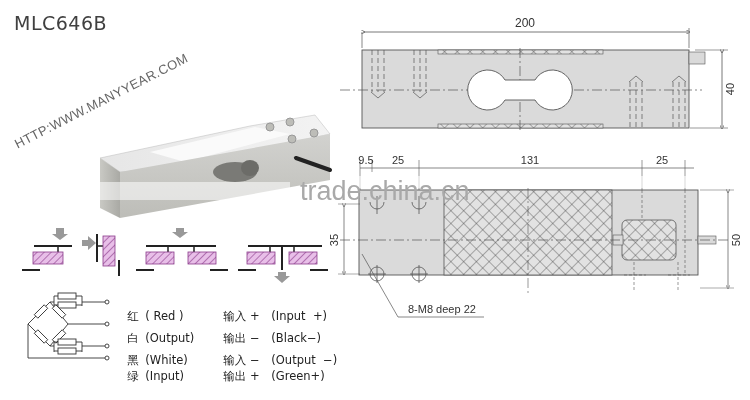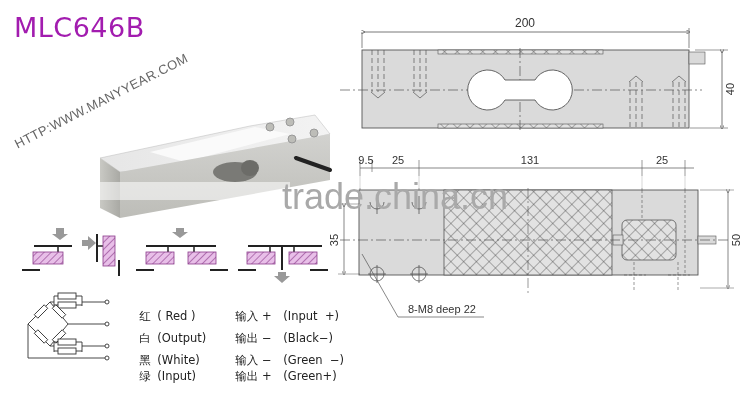--- a/index.html
+++ b/index.html
@@ -1,21 +1,21 @@
 <!DOCTYPE html>
 <html><head>
 <meta charset="utf-8">
 <style>
   html,body{margin:0;padding:0;background:#fff;}
   body{width:750px;height:400px;position:relative;overflow:hidden;font-family:"Liberation Sans",sans-serif;}
   .abs{position:absolute;}
-  #title{left:14px;top:12px;font-size:27px;color:#a21caf;font-family:"DejaVu Sans",sans-serif;letter-spacing:0.5px;}
+  #title{left:14px;top:12px;font-size:19px;color:#404040;font-family:"DejaVu Sans",sans-serif;letter-spacing:0.5px;}
   #watermark{left:6px;top:72px;font-size:13px;color:#666;transform:rotate(-27deg);transform-origin:left top;white-space:nowrap;letter-spacing:0.4px;}
-  #trade-wm{left:282px;top:176px;font-size:36px;color:#a9a9a9;white-space:nowrap;font-family:"Liberation Sans",sans-serif;text-align:center;}
-  .legend{font-family:"DejaVu Sans",sans-serif;font-size:11.5px;color:#222;position:absolute;left:120px;white-space:pre;margin-left:12px;}
+  #trade-wm{left:300px;top:176px;font-size:27px;color:#a9a9a9;white-space:nowrap;font-family:"Liberation Sans",sans-serif;text-align:center;}
+  .legend{font-family:"DejaVu Sans",sans-serif;font-size:11.5px;color:#222;position:absolute;left:120px;white-space:pre;}
   .legend span{display:inline-block;}
   .lc{width:18px;}
   .le{width:78px;}
   .li{width:48px;}
   svg text{font-family:"Liberation Sans",sans-serif;}
 </style>
 </head>
 <body>
 
 <div id="title" class="abs">MLC646B</div>
@@ -268,17 +268,17 @@
   </g>
 </svg>
 
 <div class="legend" style="top:295px;">
   <span class="lc">红</span><span class="le">( Red )</span><span class="li">输入 +</span><span>(Input  +)</span>
 </div>
 <div class="legend" style="top:317px;">
   <span class="lc">白</span><span class="le">(Output)</span><span class="li">输出 −</span><span>(Black−)</span>
 </div>
 <div class="legend" style="top:339px;">
-  <span class="lc">黑</span><span class="le">(White)</span><span class="li">输入 −</span><span>(Green  −)</span>
+  <span class="lc">黑</span><span class="le">(White)</span><span class="li">输入 −</span><span>(Output  −)</span>
 </div>
 <div class="legend" style="top:355px;">
   <span class="lc">绿</span><span class="le">(Input)</span><span class="li">输出 +</span><span>(Green+)</span>
 </div>
 
 </body></html>

